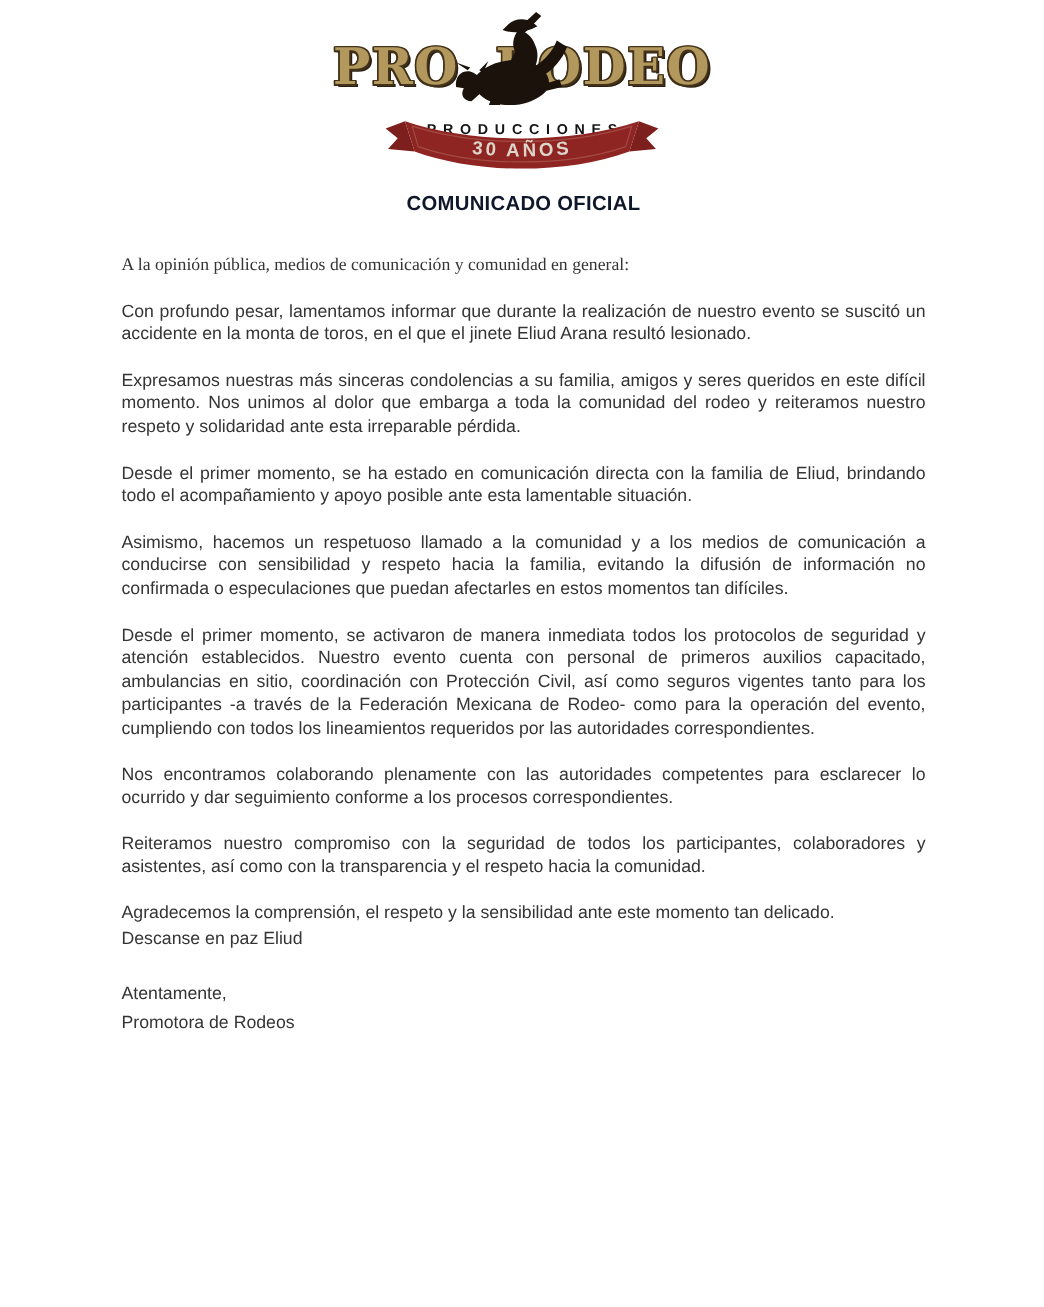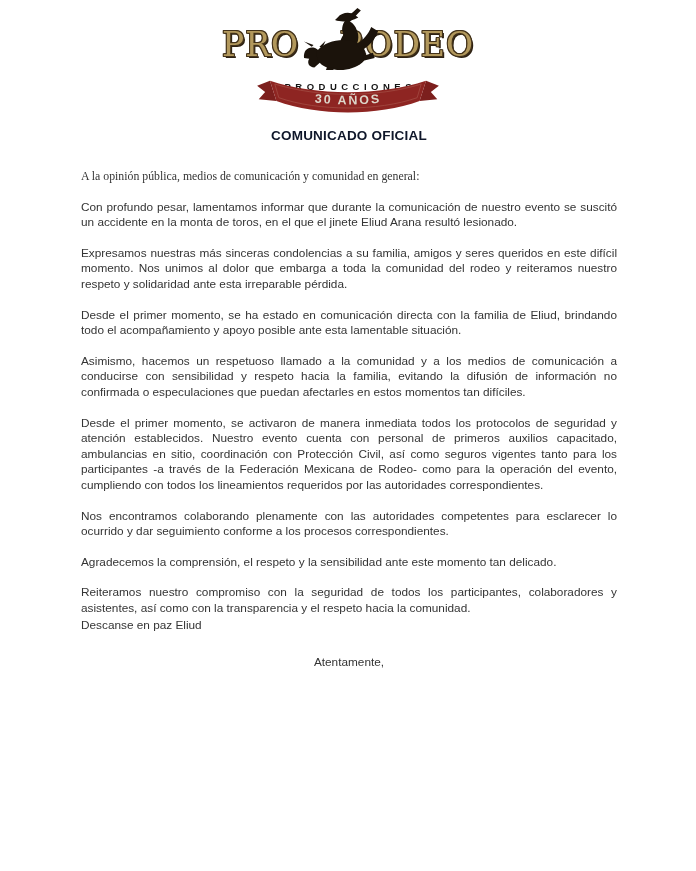--- a/index.html
+++ b/index.html
@@ -26,21 +26,21 @@
     transform:translateX(-53%);
     z-index:2;
   }
   .brand{
     position:absolute;
     top:20px;left:0;right:0;
     display:flex;
     justify-content:space-between;
     padding:0 4px;
     font-family:"DejaVu Serif", serif;
-    font-weight:normal;
+    font-weight:bold;
     font-size:33px;
     line-height:1;
     letter-spacing:1px;
     color:#b2985c;
     text-shadow:
       1px 0 #43321a,-1px 0 #43321a,0 1px #43321a,0 -1px #43321a,
       1px 1px #43321a,-1px -1px #43321a,1px -1px #43321a,-1px 1px #43321a,
       2px 2px 0 #2c2113;
     transform:scaleY(1.02);
   }
@@ -83,21 +83,20 @@
     text-align:justify;
     margin:15px 0 0;
   }
   .rip{
     font-size:11.8px;
     line-height:15.6px;
     margin:2px 0 0;
   }
   .closing-block{
     margin-top:19px;
-    text-align:center;
     font-size:11.8px;
     line-height:18.5px;
   }
 </style>
 </head>
 <body>
 
 <div class="page">
 
   <div class="logo">
@@ -149,29 +148,30 @@
       </text>
     </svg>
   </div>
 
   <div class="content">
 
     <div class="doc-title">COMUNICADO OFICIAL</div>
 
     <p class="salutation">A la opinión pública, medios de comunicación y comunidad en general:</p>
 
-    <p class="body-par">Con profundo pesar, lamentamos informar que durante la comunicación de nuestro evento se suscitó un accidente en la monta de toros, en el que el jinete Eliud Arana resultó lesionado.</p>
+    <p class="body-par">Con profundo pesar, lamentamos informar que durante la realización de nuestro evento se suscitó un accidente en la monta de toros, en el que el jinete Eliud Arana resultó lesionado.</p>
     <p class="body-par">Expresamos nuestras más sinceras condolencias a su familia, amigos y seres queridos en este difícil momento. Nos unimos al dolor que embarga a toda la comunidad del rodeo y reiteramos nuestro respeto y solidaridad ante esta irreparable pérdida.</p>
     <p class="body-par">Desde el primer momento, se ha estado en comunicación directa con la familia de Eliud, brindando todo el acompañamiento y apoyo posible ante esta lamentable situación.</p>
     <p class="body-par">Asimismo, hacemos un respetuoso llamado a la comunidad y a los medios de comunicación a conducirse con sensibilidad y respeto hacia la familia, evitando la difusión de información no confirmada o especulaciones que puedan afectarles en estos momentos tan difíciles.</p>
     <p class="body-par">Desde el primer momento, se activaron de manera inmediata todos los protocolos de seguridad y atención establecidos. Nuestro evento cuenta con personal de primeros auxilios capacitado, ambulancias en sitio, coordinación con Protección Civil, así como seguros vigentes tanto para los participantes -a través de la Federación Mexicana de Rodeo- como para la operación del evento, cumpliendo con todos los lineamientos requeridos por las autoridades correspondientes.</p>
     <p class="body-par">Nos encontramos colaborando plenamente con las autoridades competentes para esclarecer lo ocurrido y dar seguimiento conforme a los procesos correspondientes.</p>
+    <p class="body-par">Reiteramos nuestro compromiso con la seguridad de todos los participantes, colaboradores y asistentes, así como con la transparencia y el respeto hacia la comunidad.</p>
     <p class="body-par">Agradecemos la comprensión, el respeto y la sensibilidad ante este momento tan delicado.</p>
-    <p class="body-par">Reiteramos nuestro compromiso con la seguridad de todos los participantes, colaboradores y asistentes, así como con la transparencia y el respeto hacia la comunidad.</p>
 
     <p class="rip">Descanse en paz Eliud</p>
 
     <div class="closing-block">
       <div>Atentamente,</div>
+      <div>Promotora de Rodeos</div>
     </div>
 
   </div>
 </div>
 
 </body></html>

